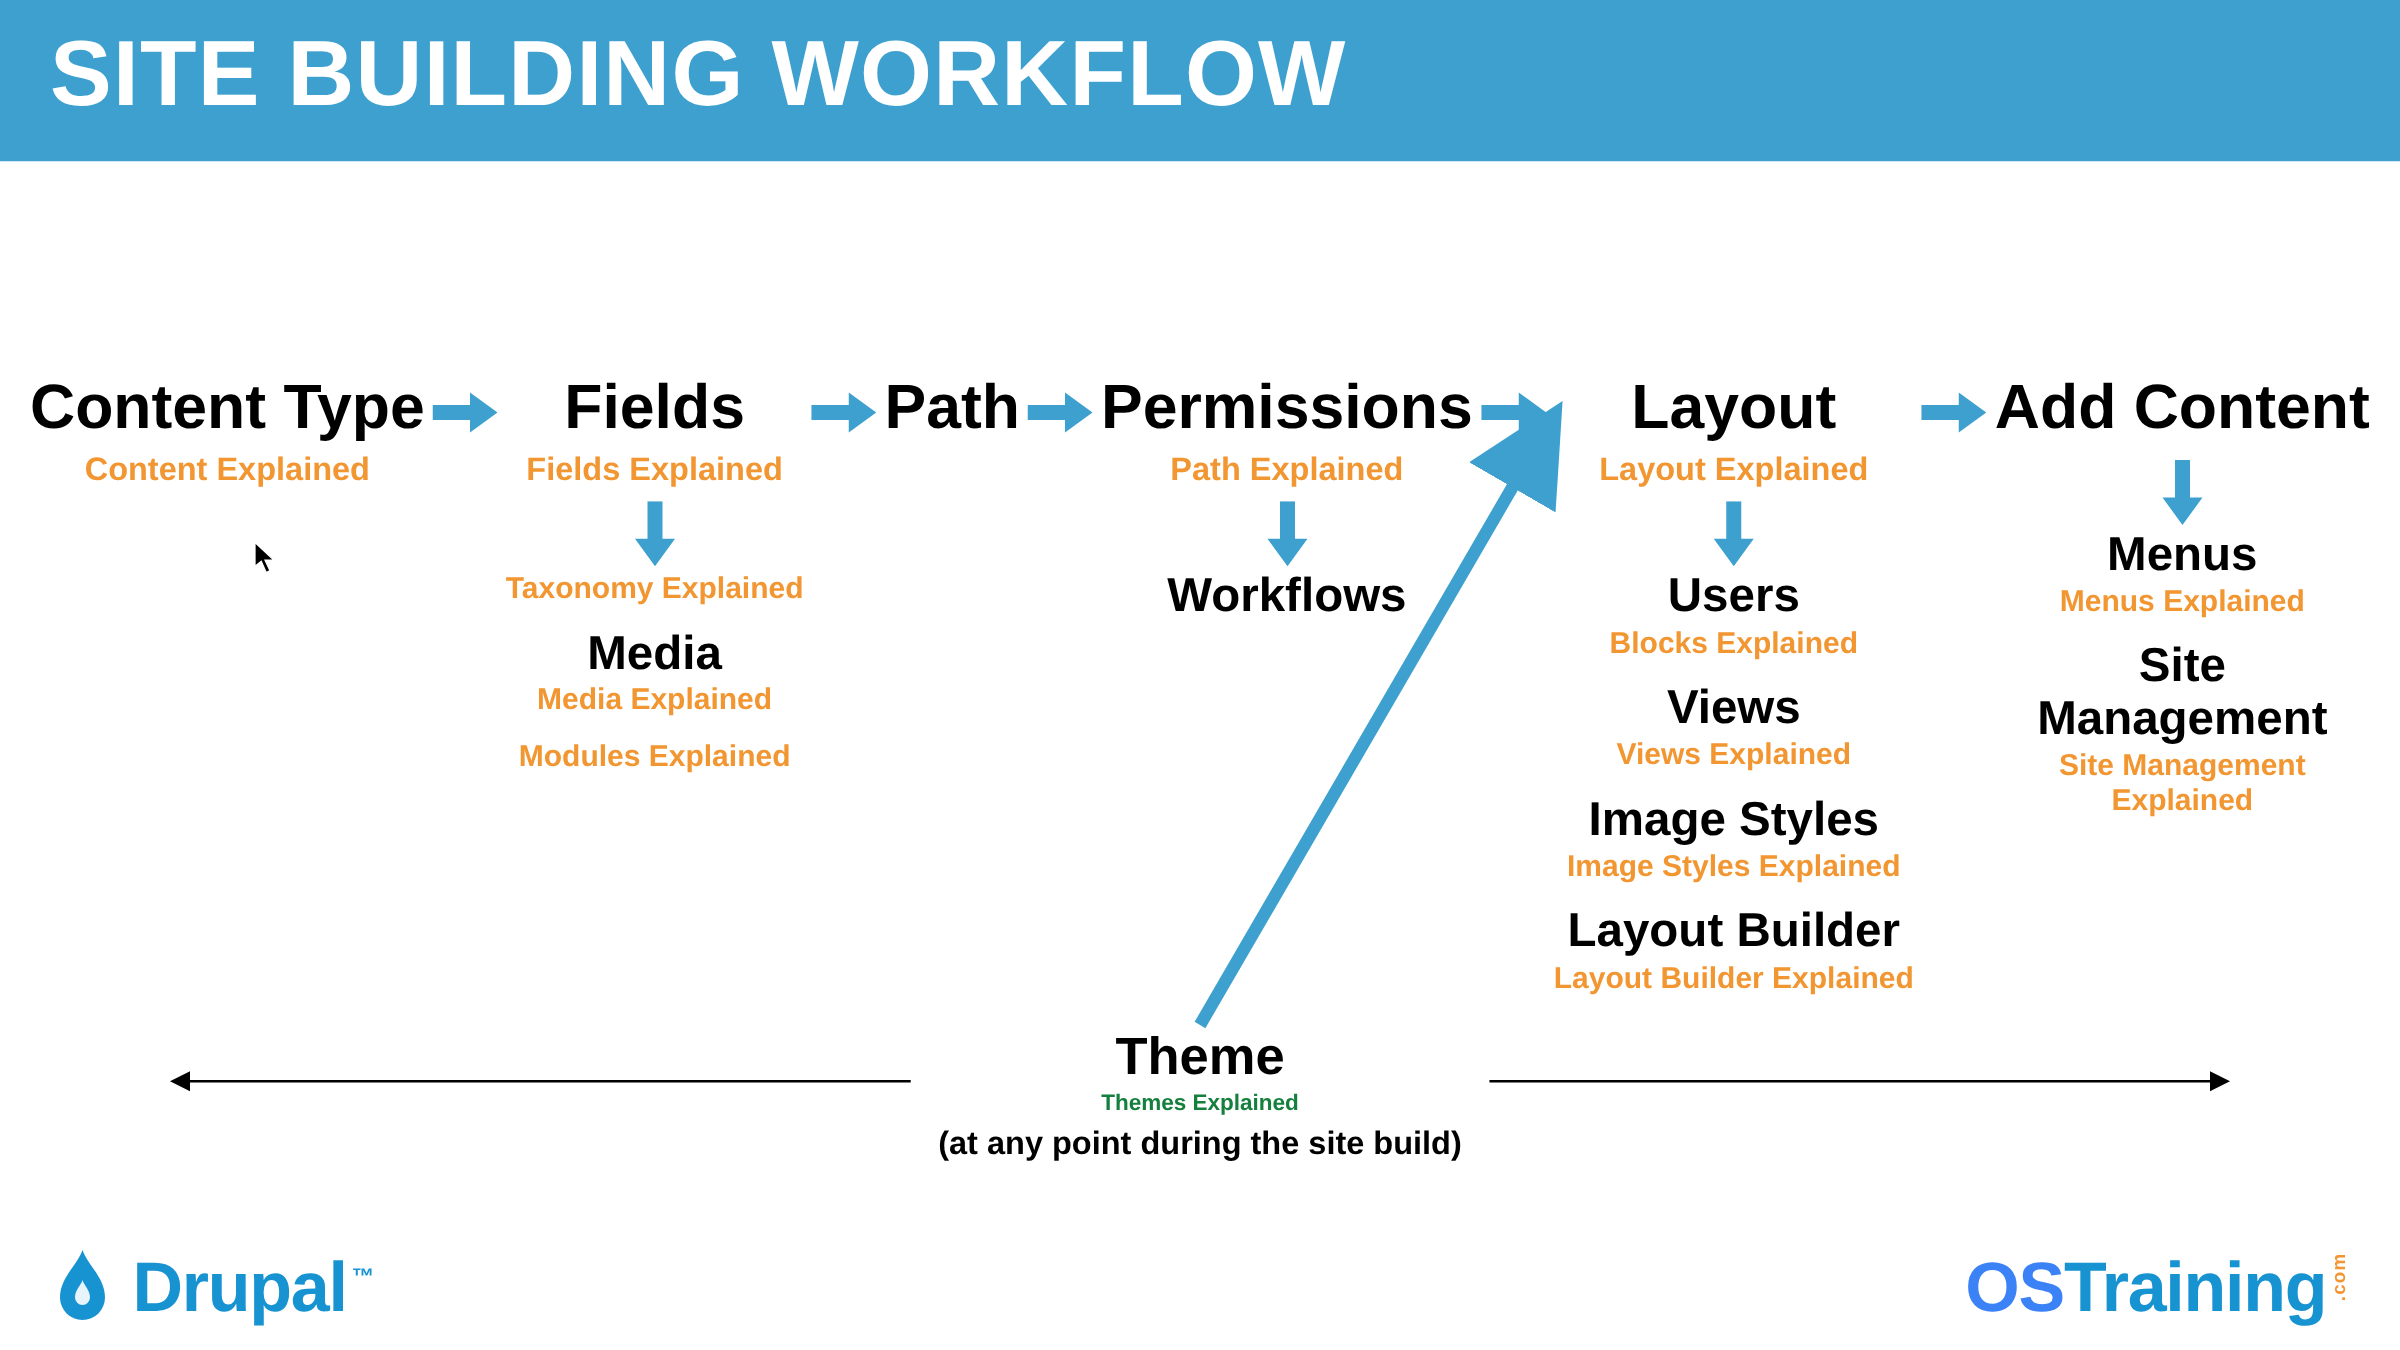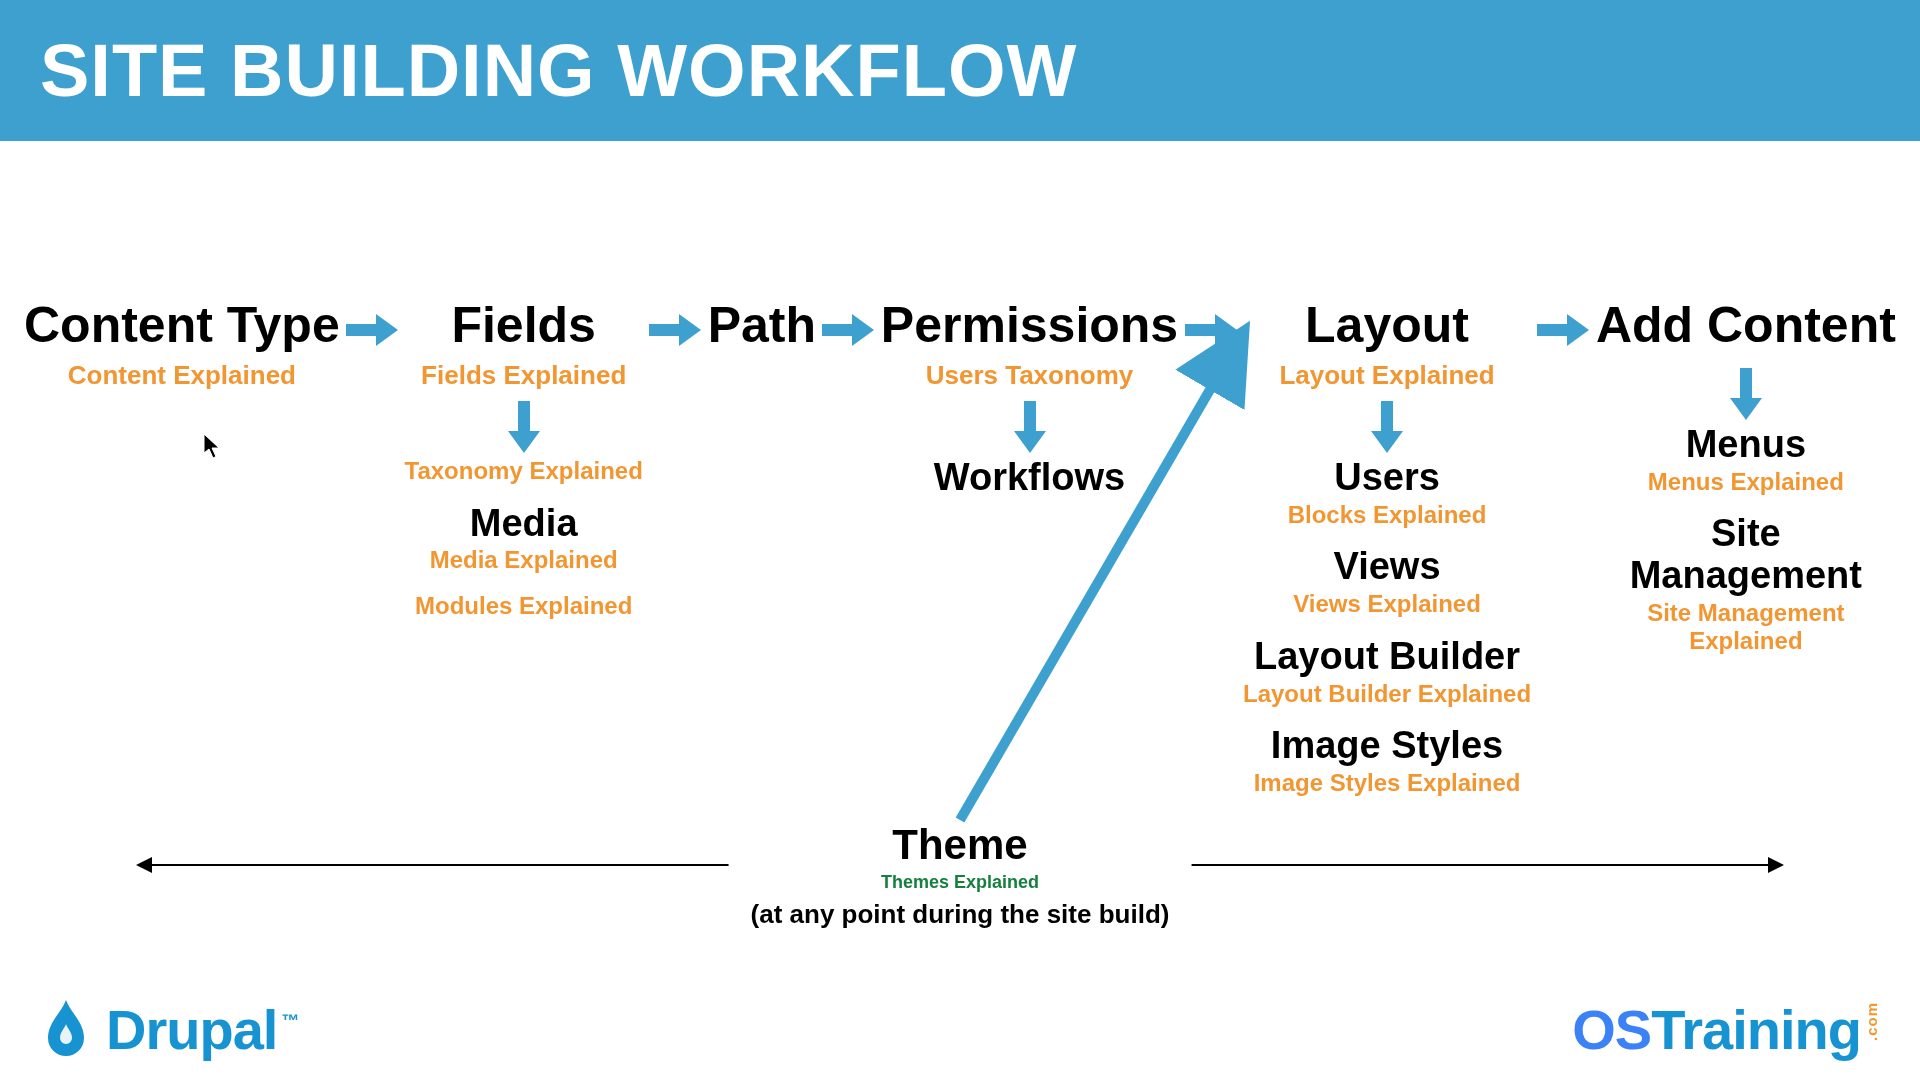--- a/index.html
+++ b/index.html
@@ -17,21 +17,21 @@
     height: 1080px;
     position: relative;
     background: #fff;
   }
   .title-bar {
     background: #3da0cf;
     color: #fff;
     font-weight: 800;
     font-size: 74px;
     letter-spacing: 1px;
-    padding: 28px 40px 28px 40px;
+    padding: 16px 40px 28px 40px;
   }
   .workflow-row {
     position: absolute;
     top: 300px;
     left: 24px;
     right: 24px;
     display: flex;
     align-items: flex-start;
     justify-content: space-between;
   }
@@ -251,21 +251,21 @@
     </div>
 
     <div class="arrow-right">
       <svg viewBox="0 0 52 36">
           <path d="M0 12 H30 V2 L52 18 L30 34 V24 H0 Z" fill="#3da0cf"></path>
         </svg>
     </div>
 
     <div class="step">
       <div class="step-title">Permissions</div>
-      <div class="step-sub">Users Taxonomy</div>
+      <div class="step-sub">Path Explained</div>
       <div class="down-arrow">
         <svg viewBox="0 0 36 52">
             <path d="M12 0 V30 H2 L18 52 L34 30 H24 V0 Z" fill="#3da0cf"></path>
           </svg>
       </div>
       <div class="sub-stack">
         <div class="sub-item">
           <div class="label">Workflows</div>
         </div>
       </div>
@@ -288,26 +288,26 @@
       <div class="sub-stack">
         <div class="sub-item">
           <div class="label">Users</div>
           <div class="expl">Blocks Explained</div>
         </div>
         <div class="sub-item">
           <div class="label">Views</div>
           <div class="expl">Views Explained</div>
         </div>
         <div class="sub-item">
+          <div class="label">Image Styles</div>
+          <div class="expl">Image Styles Explained</div>
+        </div>
+        <div class="sub-item">
           <div class="label">Layout Builder</div>
           <div class="expl">Layout Builder Explained</div>
-        </div>
-        <div class="sub-item">
-          <div class="label">Image Styles</div>
-          <div class="expl">Image Styles Explained</div>
         </div>
       </div>
     </div>
 
     <div class="arrow-right">
       <svg viewBox="0 0 52 36">
           <path d="M0 12 H30 V2 L52 18 L30 34 V24 H0 Z" fill="#3da0cf"></path>
         </svg>
     </div>
 

